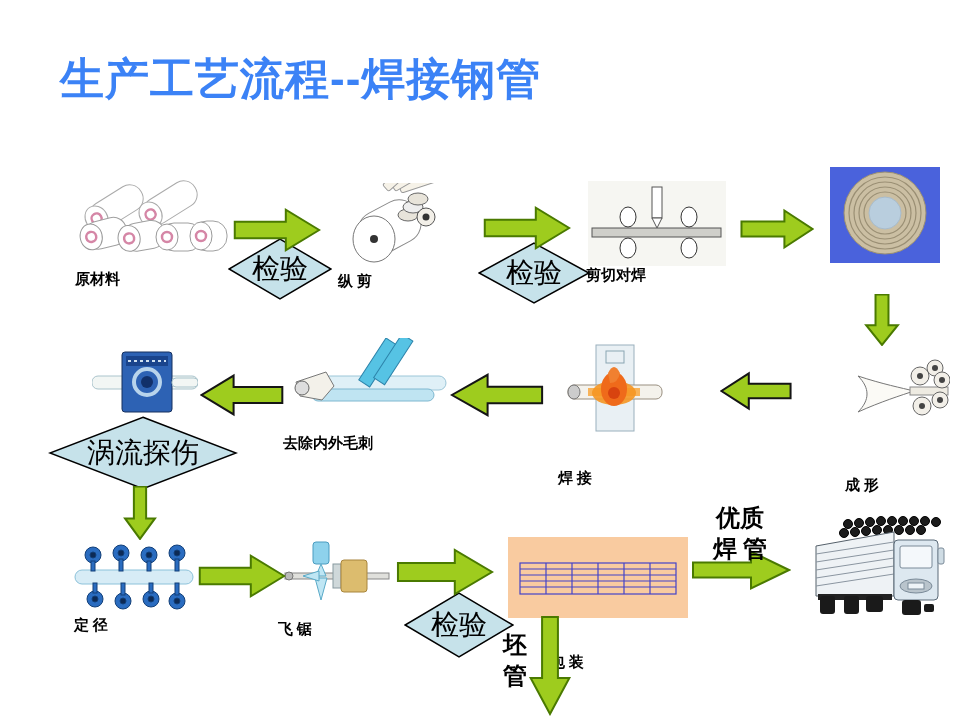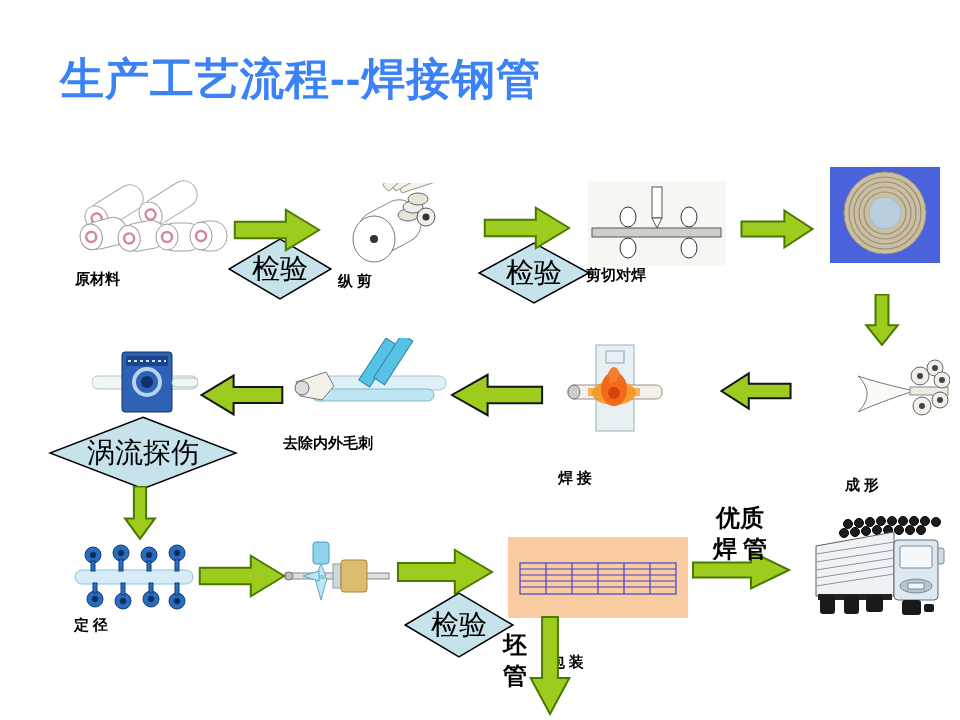--- a/index.html
+++ b/index.html
@@ -278,20 +278,21 @@
     </svg>
   </figure>
 
   <div class="lbl" style="left:75px;top:270px;width:155px;">原材料</div>
   <div class="lbl" style="left:338px;top:272px;width:128px;">纵 剪</div>
   <div class="lbl" style="left:586px;top:266px;width:140px;">剪切对焊</div>
   <div class="lbl" style="left:845px;top:436px;width:110px;margin-top:40px;">成 形</div>
   <div class="lbl" style="left:558px;top:441px;width:115px;margin-top:28px;">焊 接</div>
   <div class="lbl" style="left:283px;top:434px;width:168px;">去除内外毛刺</div>
   <div class="lbl" style="left:74px;top:616px;width:132px;">定 径</div>
+  <div class="lbl" style="left:278px;top:620px;width:118px;">飞 锯</div>
   <div class="lbl" style="left:550px;top:618px;width:115px;margin-top:35px;">包 装</div>
 
   <div class="twoline" style="left:698px;top:503px;width:84px;">
     <span>优质</span><br>
     <span>焊 管</span>
   </div>
   <div class="twoline" style="left:500px;top:630px;width:30px;">
     <span>坯</span><br>
     <span>管</span>
   </div>

